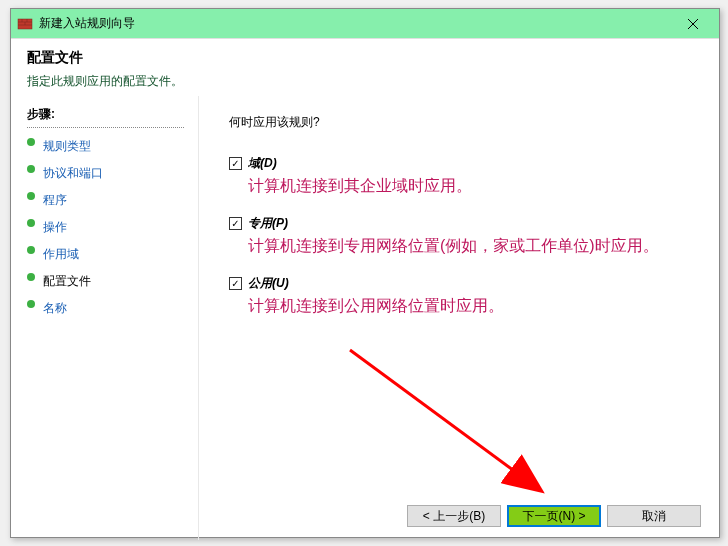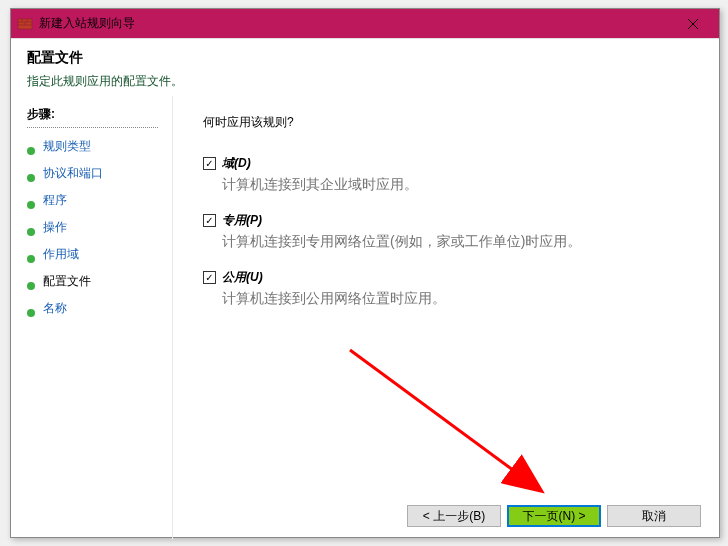--- a/index.html
+++ b/index.html
@@ -17,21 +17,21 @@
       left: 10px;
       top: 8px;
       width: 710px;
       height: 530px;
       background: #ffffff;
       border: 1px solid #888;
       box-shadow: 2px 2px 6px rgba(0,0,0,0.25);
     }
     .titlebar {
       height: 30px;
-      background: #be185d;
+      background: #86efac;
       display: flex;
       align-items: center;
       padding: 0 6px;
       border-bottom: 1px solid #e0e0e0;
     }
     .title-icon {
       width: 16px;
       height: 16px;
       margin-right: 6px;
       display: inline-flex;
@@ -63,38 +63,38 @@
     }
     .header-desc {
       font-size: 12px;
       color: #14532d;
     }
     .body {
       display: flex;
       height: calc(100% - 30px - 54px);
     }
     .sidebar {
-      width: 162px;
+      width: 188px;
       padding: 10px 4px 0 16px;
       border-right: 1px solid #e8e8e8;
     }
     .sidebar-heading {
       font-size: 12px;
       font-weight: bold;
       color: #000;
       margin-bottom: 4px;
     }
     .sidebar-dotted {
       border-bottom: 1px dotted #888;
       margin-bottom: 10px;
       margin-right: 10px;
     }
     .step-item {
       display: flex;
-      align-items: flex-end;
+      align-items: flex-start;
       margin-bottom: 10px;
       cursor: default;
     }
     .step-bullet {
       width: 8px;
       height: 8px;
       border-radius: 50%;
       background: #3cb043;
       margin-right: 8px;
       flex-shrink: 0;
@@ -134,22 +134,22 @@
       font-size: 10px;
       line-height: 1;
       cursor: pointer;
     }
     .checkbox-label {
       font-size: 12px;
       font-weight: bold;
       font-style: italic;
     }
     .checkbox-desc {
-      font-size: 14px;
-      color: #737373;
+      font-size: 16px;
+      color: #be185d;
       margin-left: 19px;
     }
     .footer {
       position: absolute;
       bottom: 10px;
       right: 18px;
       display: flex;
       gap: 6px;
       margin-left: 24px;
     }

